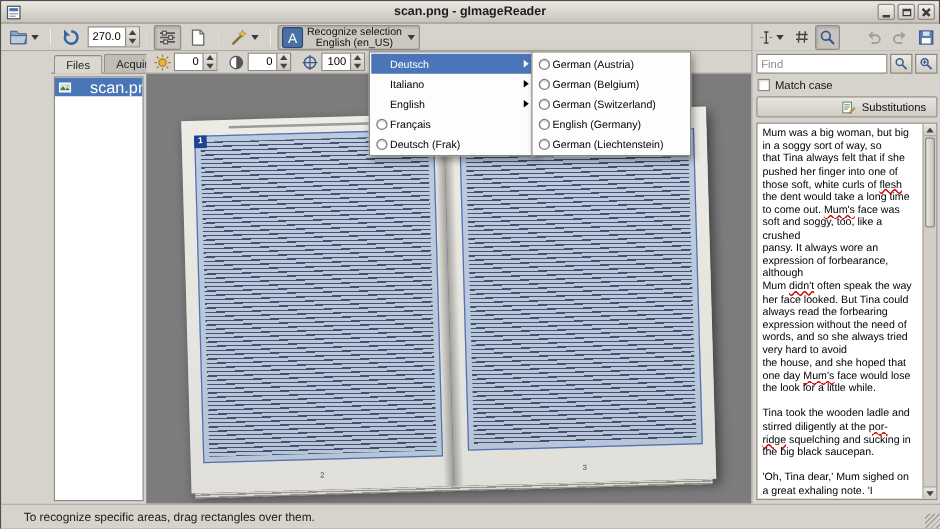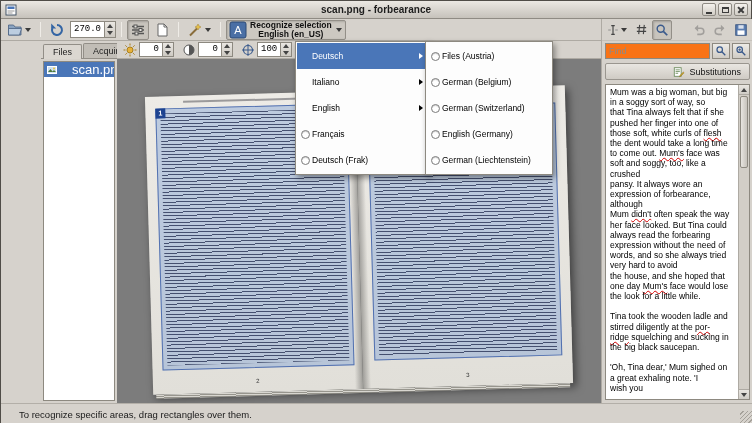--- a/index.html
+++ b/index.html
@@ -31,31 +31,31 @@
     border-bottom:1px solid #aeaaa3; background:#d6d2cc;
     display:flex; align-items:center; padding:0 3px; gap:2px; }
   .tb-sep { width:1px; height:15px; background:#a29e97; border-right:1px solid #efece7; margin:0 3px; flex:0 0 auto; }
   .tb-btn { height:20px; display:flex; align-items:center; padding:0 2px; gap:1px;
     border:1px solid transparent; border-radius:2px; flex:0 0 auto; }
   .tb-btn.pressed { background:#c8c4bd; border-color:#938f88; box-shadow:inset 1px 1px 2px rgba(0,0,0,.18); }
   .dd-arrow { width:8px; height:14px; display:flex; align-items:center; justify-content:center; }
   .dd-arrow::after { content:""; border-left:3px solid transparent; border-right:3px solid transparent; border-top:4px solid #3a3a3a; }
 
   .spin { display:flex; height:17px; border:1px solid #8d8980; background:#fff; flex:0 0 auto; }
-  .spin .val { padding:0 3px; font-size:9px; line-height:15px; min-width:24px; text-align:right; color:#000;font-family:Liberation Mono, monospace; }
+  .spin .val { padding:0 3px; font-size:9px; line-height:15px; min-width:24px; text-align:right; color:#000; }
   .spin .spin-btns { display:flex; flex-direction:column; width:11px; border-left:1px solid #8d8980;
     background:linear-gradient(#eae7e2,#cdc9c2); }
   .spin .spin-btns span { flex:1; position:relative; }
   .tri-up::after,.tri-down::after { content:""; position:absolute; left:50%; top:50%; transform:translate(-50%,-50%); }
   .tri-up::after { border-left:3px solid transparent; border-right:3px solid transparent; border-bottom:4px solid #444; }
   .tri-down::after { border-left:3px solid transparent; border-right:3px solid transparent; border-top:4px solid #444; }
 
   .recognize-btn { height:20px; display:flex; align-items:center; gap:3px; padding:0 2px;
     border:1px solid #938f88; border-radius:2px; background:#ccc8c1; box-shadow:inset 1px 1px 2px rgba(0,0,0,.15); }
-  .recognize-label { display:flex; flex-direction:column; text-align:center; line-height:9px; font-size:8.5px; color:#101010;font-weight:bold; }
+  .recognize-label { display:flex; flex-direction:column; text-align:center; line-height:9px; font-size:8.5px; color:#101010; }
 
   
   .left-panel { position:absolute; left:0; top:40px; width:116px; height:362px;
     display:flex; flex-direction:column; background:#d6d2cc;padding-left:40px; }
   .tabs { display:flex; height:18px; padding:2px 2px 0 2px; gap:1px; border-bottom:1px solid #928e87; }
   .tab { padding:0 9px; font-size:9px; line-height:15px; color:#222;
     border:1px solid #928e87; border-bottom:none; border-radius:2px 2px 0 0; background:#c1bdb6; }
   .tab.active { background:#dbd7d1; position:relative; top:1px; line-height:14px; }
   .file-list { flex:1; margin:2px; border:1px solid #8d8980; background:#fff; overflow:hidden; }
   .file-item { height:15px; display:flex; align-items:center; gap:15px; padding:0 3px; font-size:13px; color:#000; }
@@ -93,21 +93,21 @@
   .out-toolbar { height:22px; flex:0 0 auto; display:flex; align-items:center; gap:1px; padding:0 2px;
     border-bottom:1px solid #c6c2bb; }
   .out-btn { width:20px; height:20px; display:flex; align-items:center; justify-content:center;
     border:1px solid transparent; border-radius:2px; }
   .out-btn.wide { width:26px; gap:0; }
   .out-btn.pressed { background:#c8c4bd; border-color:#938f88; box-shadow:inset 1px 1px 2px rgba(0,0,0,.18); }
   .out-btn.disabled svg { opacity:.4; }
   .push-right { margin-left:auto; }
 
   .fr-row { display:flex; gap:2px; padding:2px 3px 0 3px; align-items:center; }
-  .fr-row input { flex:1; min-width:0; height:16px; border:1px solid #8d8980; background:#f97316;
+  .fr-row input { flex:1; min-width:0; height:16px; border:1px solid #8d8980; background:#ffffff;
     font:9px "Liberation Sans", sans-serif; padding:0 3px; color:#000; }
   .fr-row input::placeholder { color:#8a8a8a; }
   .sq-btn { width:18px; height:16px; flex:0 0 auto; border:1px solid #8d8980;
     background:linear-gradient(#edebe6,#d0ccc5); display:flex; align-items:center; justify-content:center; }
 
   .opt-row { display:flex; align-items:center; gap:4px; padding:4px 4px 0 4px; font-size:9px; color:#111; }
   .checkbox { width:10px; height:10px; background:#fff; border:1px solid #8d8980;
     box-shadow:inset 1px 1px 1px rgba(0,0,0,.15); flex:0 0 auto; }
   .subst-btn { margin:4px 3px 2px 3px; height:17px; border:1px solid #9a968f; border-radius:2px;
     background:linear-gradient(#e9e6e1,#cfcbc4); display:flex; align-items:center; justify-content:flex-end;
@@ -132,21 +132,21 @@
     border-top:1px solid #b3afa8; background:#d6d2cc; display:flex; align-items:center;
     padding:0 18px; font-size:9.5px; color:#191919; }
   .statusbar::after { content:""; position:absolute; right:1px; bottom:1px; width:12px; height:12px;
     background:repeating-linear-gradient(135deg, transparent 0 2px, #a5a19a 2px 3px); }
 
   
   .menu { position:absolute; top:40px; background:#fdfdfd; border:1px solid #8d8980;
     box-shadow:2px 3px 6px rgba(0,0,0,.4); z-index:100; padding:1px; }
   .menu.main { left:294px; width:134px; }
   .menu.sub  { left:424px; width:128px; }
-  .menu-item { height:26px; display:flex; align-items:center; font-size:8.5px; color:#000; padding:0 4px 0 2px; }
+  .menu-item { height:16px; display:flex; align-items:center; font-size:8.5px; color:#000; padding:0 4px 0 2px; }
   .menu-item.hl { background:#4a76b8; color:#fff; }
   .mi-ind { width:13px; flex:0 0 auto; display:flex; align-items:center; justify-content:center; }
   .mi-ind.radio::before { content:""; width:7px; height:7px; border:1px solid #7b7b7b; border-radius:50%;
     background:#fff; box-shadow:inset 0 1px 1px rgba(0,0,0,.2); }
   .mi-arrow { margin-left:auto; display:flex; align-items:center; }
   .mi-arrow::after { content:""; border-top:3px solid transparent; border-bottom:3px solid transparent;
     border-left:4px solid currentColor; }
 
   svg { display:block; }
 </style>
@@ -157,21 +157,21 @@
 
   <div class="titlebar">
     <span class="win-icon">
       <svg viewBox="0 0 12 12" width="12" height="12">
           <rect x="1" y="1" width="10" height="10" fill="#fff" stroke="#456" stroke-width="1"></rect>
           <rect x="2.5" y="2.5" width="7" height="2.5" fill="#4a76b8"></rect>
           <rect x="2.5" y="6.5" width="7" height="1" fill="#999"></rect>
           <rect x="2.5" y="8.5" width="5" height="1" fill="#999"></rect>
         </svg>
     </span>
-    <span class="title">scan.png - forbearance</span>
+    <span class="title">scan.png - gImageReader</span>
     <span class="win-buttons">
       <span class="win-btn">
           <span class="glyph-min"></span>
         </span>
       <span class="win-btn">
           <span class="glyph-max"></span>
         </span>
       <span class="win-btn">
           <span class="glyph-close"></span>
         </span>
@@ -410,20 +410,24 @@
         <span>
           <svg viewBox="0 0 14 14" width="12" height="12">
               <circle cx="5.5" cy="5.5" r="3.2" fill="none" stroke="#3a5a8c" stroke-width="1.4"></circle>
               <path d="M8 8l4 4" stroke="#3a5a8c" stroke-width="1.6"></path>
               <path d="M5.5 3.8v3.4M3.8 5.5h3.4" stroke="#3a5a8c" stroke-width="1"></path>
             </svg>
         </span>
       </span>
     </div>
 
+    <div class="opt-row">
+      <span class="checkbox"></span>
+      <span>Match case</span>
+    </div>
     <div class="subst-btn">
       <span>
         <svg viewBox="0 0 14 14" width="12" height="12">
             <rect x="1.5" y="2" width="8" height="10" fill="#fff" stroke="#6a8a5a"></rect>
             <path d="M3 4.5h5M3 6.5h5M3 8.5h3" stroke="#6a8a5a" stroke-width="1"></path>
             <path d="M8 11l4-4 1 1-4 4-1.5.5z" fill="#c9a227" stroke="#8a6d1f" stroke-width=".5"></path>
           </svg>
       </span>
       <span>Substitutions</span>
     </div>
@@ -480,21 +484,21 @@
         <span>Français</span>
       </div>
       <div class="menu-item">
         <span class="mi-ind radio"></span>
         <span>Deutsch (Frak)</span>
       </div>
     </div>
   <div class="menu sub">
       <div class="menu-item">
         <span class="mi-ind radio"></span>
-        <span>Files (Austria)</span>
+        <span>German (Austria)</span>
       </div>
       <div class="menu-item">
         <span class="mi-ind radio"></span>
         <span>German (Belgium)</span>
       </div>
       <div class="menu-item">
         <span class="mi-ind radio"></span>
         <span>German (Switzerland)</span>
       </div>
       <div class="menu-item">

